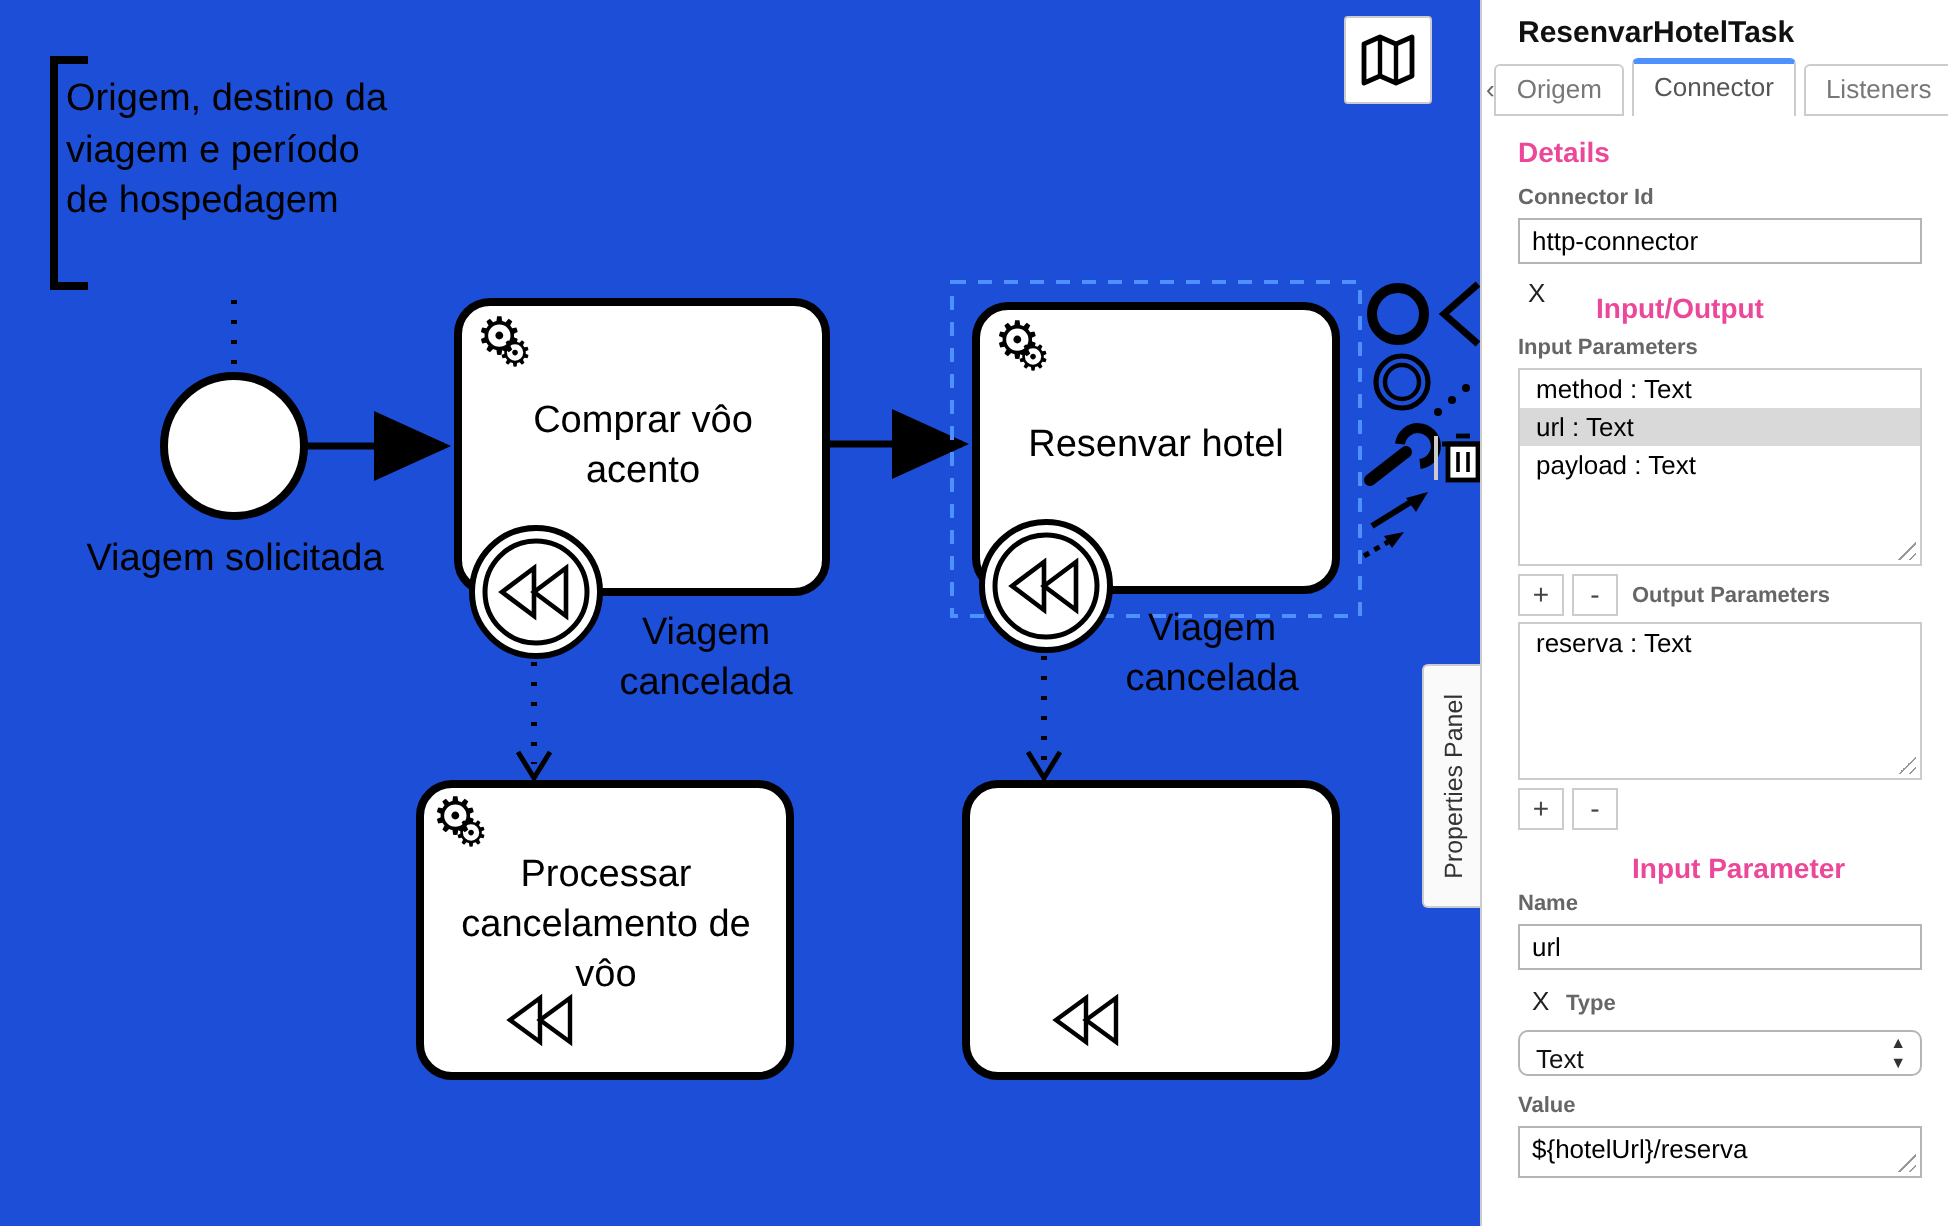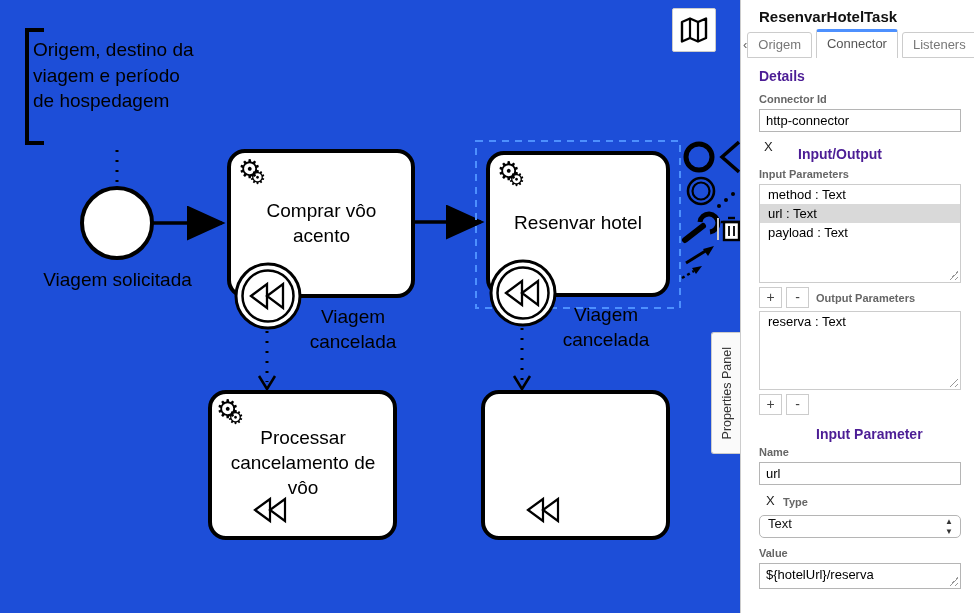--- a/index.html
+++ b/index.html
@@ -30,21 +30,21 @@
            background:#fff; border-left:1px solid #ccc; font-size:13px; color:#111; }
   #panel-title { padding:8px 0 0 18px; font-size:15px; font-weight:bold; }
 
   #tabbar { display:flex; align-items:flex-end; margin-top:5px; height:28px; padding:0 2px; }
   .tab-scroll { width:14px; text-align:center; color:#666; font-size:13px; cursor:pointer; padding-bottom:6px; }
   .tab { border:1px solid #ccc; border-radius:3px 3px 0 0; background:#fff; color:#777;
          font-size:13px; padding:4px 10px 5px; margin-right:4px; cursor:pointer; }
   .tab.active { border-top:3px solid #4d90fe; padding-top:4px; padding-bottom:7px; border-bottom:none; color:#555; }
 
   #panel-body { padding:10px 14px 0 18px; }
-  .sec-heading { font-size:14px; font-weight:bold; color:#4c1d95; }
+  .sec-heading { font-size:14px; font-weight:bold; color:#ec4899; }
   .flabel { font-size:11px; font-weight:bold; color:#666; margin:9px 0 4px; }
   .tinput { width:202px; height:23px; border:1px solid #b5b5b5; border-radius:0;
             font-family:"Liberation Sans",sans-serif; font-size:13px; padding:0 6px; color:#000; background:#fff; }
   .xbtn { display:inline-block; font-size:13px; color:#222; cursor:pointer; line-height:13px; }
 
   .io-head { position:relative; height:24px; margin-top:8px; }
   .io-head .xbtn { position:absolute; left:5px; top:0; }
   .io-head .sec-heading { position:absolute; left:39px; top:6px; }
 
   .listbox { position:relative; width:202px; border:1px solid #ccc; background:#fff; margin-top:3px; overflow:hidden; }
@@ -63,21 +63,21 @@
   .btnrow .flabel { margin:0 0 0 7px; }
 
   .ip-head { position:relative; height:22px; margin-top:7px; }
   .ip-head .sec-heading { position:absolute; left:57px; top:4px; }
 
   .type-row { position:relative; height:16px; margin-top:9px; }
   .type-row .xbtn { position:absolute; left:7px; top:0; }
   .type-row .flabel { position:absolute; left:24px; top:2px; margin:0; }
 
   .select-box { position:relative; width:202px; height:23px; border:1px solid #b5b5b5; border-radius:5px;
-                background:#fff; margin-top:5px; display:flex; align-items:flex-start; padding-left:8px;
+                background:#fff; margin-top:5px; display:flex; align-items:flex-end; padding-left:8px;
                 font-size:13px; cursor:pointer; }
   .select-arrows { position:absolute; right:7px; top:1px; font-size:8px; color:#333; line-height:10px; text-align:center; }
 
   .tarea { position:relative; width:202px; height:26px; border:1px solid #b5b5b5; background:#fff; margin-top:0; }
   .tarea textarea { width:100%; height:100%; border:none; resize:none; outline:none;
                     font-family:"Liberation Sans",sans-serif; font-size:13px; padding:3px 6px; overflow:hidden; }
 </style>
 </head>
 <body>
 

